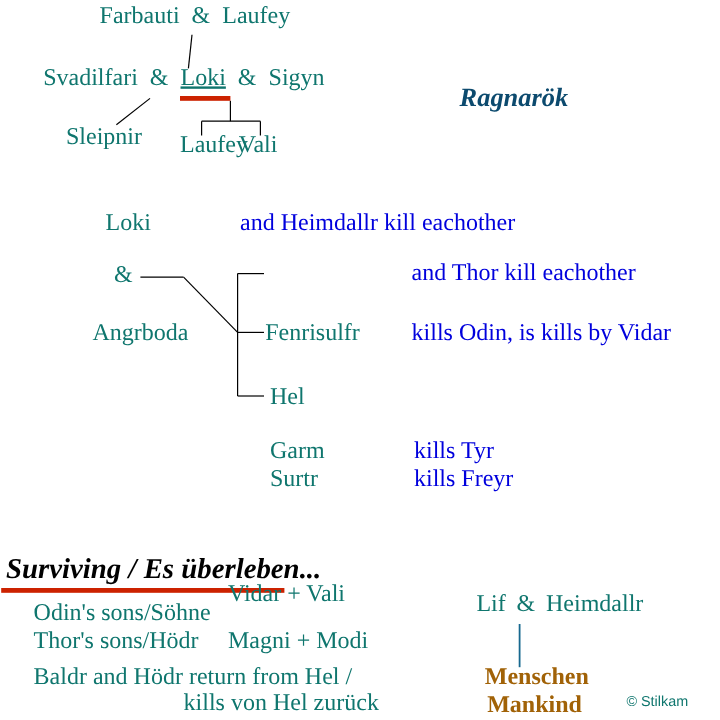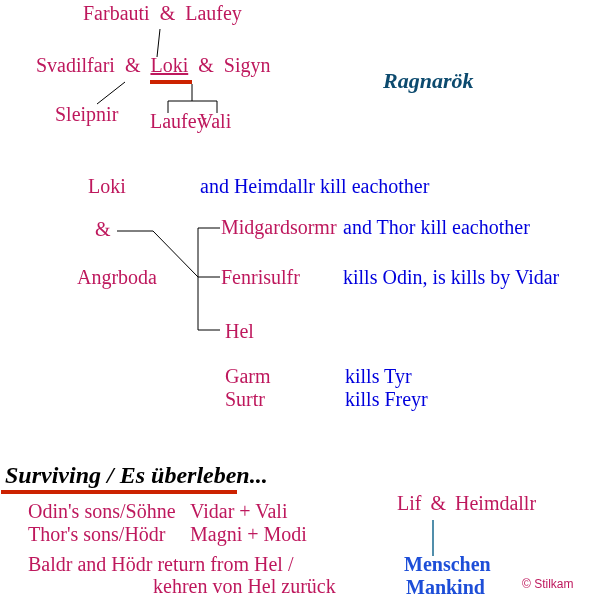--- a/index.html
+++ b/index.html
@@ -11,25 +11,25 @@
     font-family: "Liberation Serif", "DejaVu Serif", serif;
   }
   #stage { position: absolute; left: 0; top: 0; width: 600px; height: 600px; }
   svg.lines { position: absolute; left: 0; top: 0; width: 600px; height: 600px; }
   .t {
     position: absolute;
     font-family: "Liberation Serif", "DejaVu Serif", serif;
     font-size: 20px;
     line-height: 23px;
     white-space: pre;
-    color: #be185d;
+    color: #0f766e;
   }
   .row { display: flex; gap: 10px; }
   .blue { color: #0000DD; }
-  .teal { color: #1d4ed8; font-weight: bold; }
+  .teal { color: #a16207; font-weight: bold; }
   .title-red {
     font-size: 22px; font-weight: bold; font-style: italic;
     color: #0c4a6e;
   }
   .heading {
     font-size: 24px; font-weight: bold; font-style: italic;
     color: #000000;
   }
   .bar { position: absolute; background: #CC2200; height: 4px; }
   .u { text-decoration: underline; }
@@ -78,44 +78,43 @@
   <div class="t" style="left:150px; top:110px">Laufey</div>
   <div class="t" style="left:199px; top:110px">Vali</div>
 
   <div class="t title-red" style="left:383px; top:69px">Ragnarök</div>
 
   <div class="t" style="left:88px; top:175px">Loki</div>
   <div class="t blue" style="left:200px; top:175px">and Heimdallr kill eachother</div>
   <div class="t" style="left:95px; top:218px">&amp;</div>
   <div class="t" style="left:77px; top:266px">Angrboda</div>
 
-  <div class="t" style="left:221px; top:216px">Midgardsormr</div>
   <div class="t blue" style="left:343px; top:216px">and Thor kill eachother</div>
 
   <div class="t" style="left:221px; top:266px">Fenrisulfr</div>
   <div class="t blue" style="left:343px; top:266px">kills Odin, is kills by Vidar</div>
 
   <div class="t" style="left:225px; top:320px">Hel</div>
 
   <div class="t" style="left:225px; top:365px">Garm</div>
   <div class="t blue" style="left:345px; top:365px">kills Tyr</div>
 
   <div class="t" style="left:225px; top:388px">Surtr</div>
   <div class="t blue" style="left:345px; top:388px">kills Freyr</div>
 
   <div class="t heading" style="left:5px; top:464px">Surviving / Es überleben...</div>
   <div class="bar" style="left:1px; top:490px; width:236px"></div>
 
   <div class="t" style="left:28px; top:500px">Odin's sons/Söhne</div>
-  <div class="t" style="left:190px; top:500px">Vidar + Vali</div>
+  <div class="t" style="left:190px; top:484px">Vidar + Vali</div>
   <div class="t" style="left:28px; top:523px">Thor's sons/Hödr</div>
   <div class="t" style="left:190px; top:523px">Magni + Modi</div>
 
   <div class="t" style="left:28px; top:553px">Baldr and Hödr return from Hel /</div>
-  <div class="t" style="left:153px; top:575px">kehren von Hel zurück</div>
+  <div class="t" style="left:153px; top:575px">kills von Hel zurück</div>
 
   <div class="t row" style="left:397px; top:492px; gap:9px">
     <span>Lif</span>
     <span>&amp;</span>
     <span>Heimdallr</span>
   </div>
 
   <div class="t teal" style="left:404px; top:553px">Menschen</div>
   <div class="t teal" style="left:406px; top:576px">Mankind</div>
 

